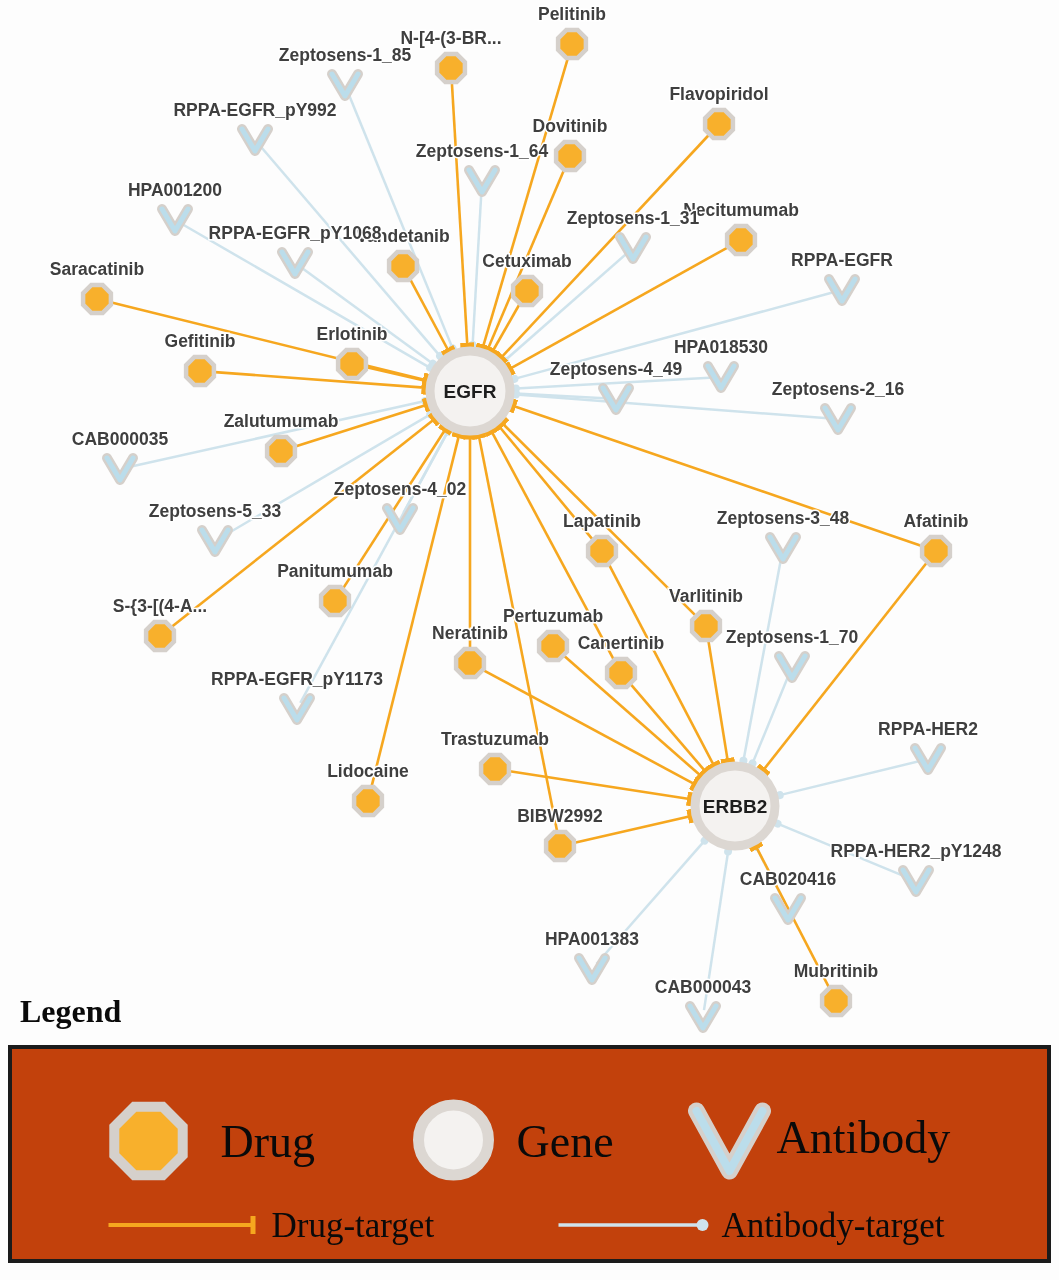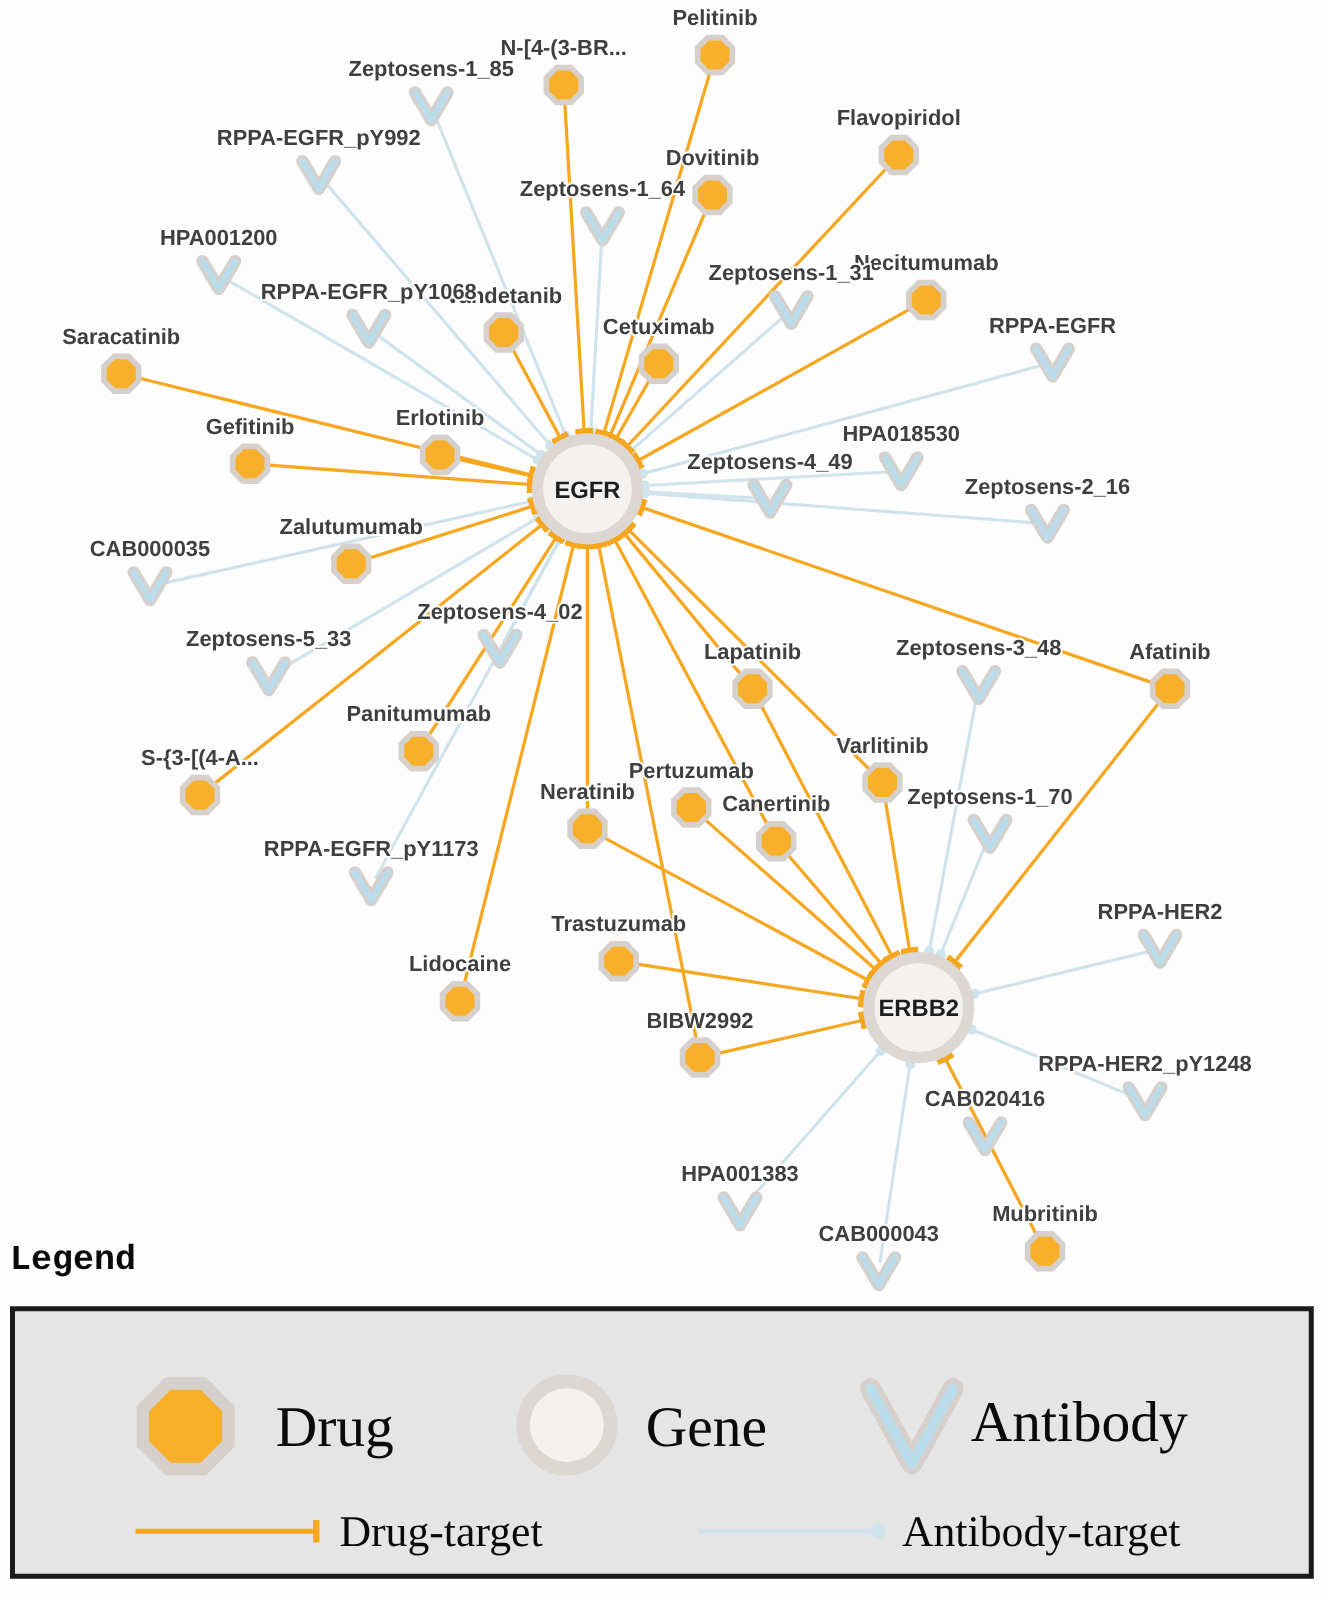--- a/index.html
+++ b/index.html
@@ -18,24 +18,24 @@
   
   .drug-shape{fill:var(--drug-fill);stroke:var(--node-ring);stroke-width:4.5;}
   .gene-ring{fill:var(--gene-fill);stroke:var(--gene-ring);stroke-width:9;}
   .ab-outer{fill:none;stroke:var(--node-ring);stroke-width:10;stroke-linecap:round;stroke-linejoin:round;}
   .ab-inner{fill:none;stroke:var(--antibody-fill);stroke-width:5;stroke-linecap:round;stroke-linejoin:round;}
   .node-label{font-family:"Liberation Sans",sans-serif;font-weight:bold;font-size:17.5px;
               fill:var(--label-text);paint-order:stroke;stroke:#ffffff;stroke-width:3px;text-anchor:middle;}
   .gene-label{font-family:"Liberation Sans",sans-serif;font-weight:bold;font-size:19px;
               fill:#1d1d1d;text-anchor:middle;}
   
-  .legend-title{position:absolute;left:8px;top:993px;font-family:Liberation Mono, monospace;
-                font-weight:bold;font-size:28px;color:#0a0a0a;}
+  .legend-title{position:absolute;left:20px;top:993px;font-family:Liberation Serif, serif;
+                font-weight:bold;font-size:32px;color:#0a0a0a;}
   .legend-box{position:absolute;left:8px;top:1045px;width:1035px;height:210px;
-              border:4px solid #1b1b1b;background:#e5e5e5;}
+              border:4px solid #1b1b1b;background:#c2410c;}
   .legend-svg{display:block;width:100%;height:100%;}
   .drug-shape-lg{fill:var(--drug-fill);stroke:var(--node-ring);stroke-width:10;}
   .gene-ring-lg{fill:var(--gene-fill);stroke:var(--gene-ring);stroke-width:11;}
   .ab-outer-lg{fill:none;stroke:var(--node-ring);stroke-width:17;stroke-linecap:round;stroke-linejoin:round;}
   .ab-inner-lg{fill:none;stroke:var(--antibody-fill);stroke-width:8;stroke-linecap:round;stroke-linejoin:round;}
   .legend-big-label{font-family:"Liberation Serif",serif;font-size:46px;fill:#0a0a0a;}
   .legend-small-label{font-family:"Liberation Serif",serif;font-size:35px;fill:#0a0a0a;}
   .edge-lg.drug{stroke:var(--drug-edge);stroke-width:4;}
   .edge-lg.antibody{stroke:var(--antibody-edge);stroke-width:3.5;}
 </style>

